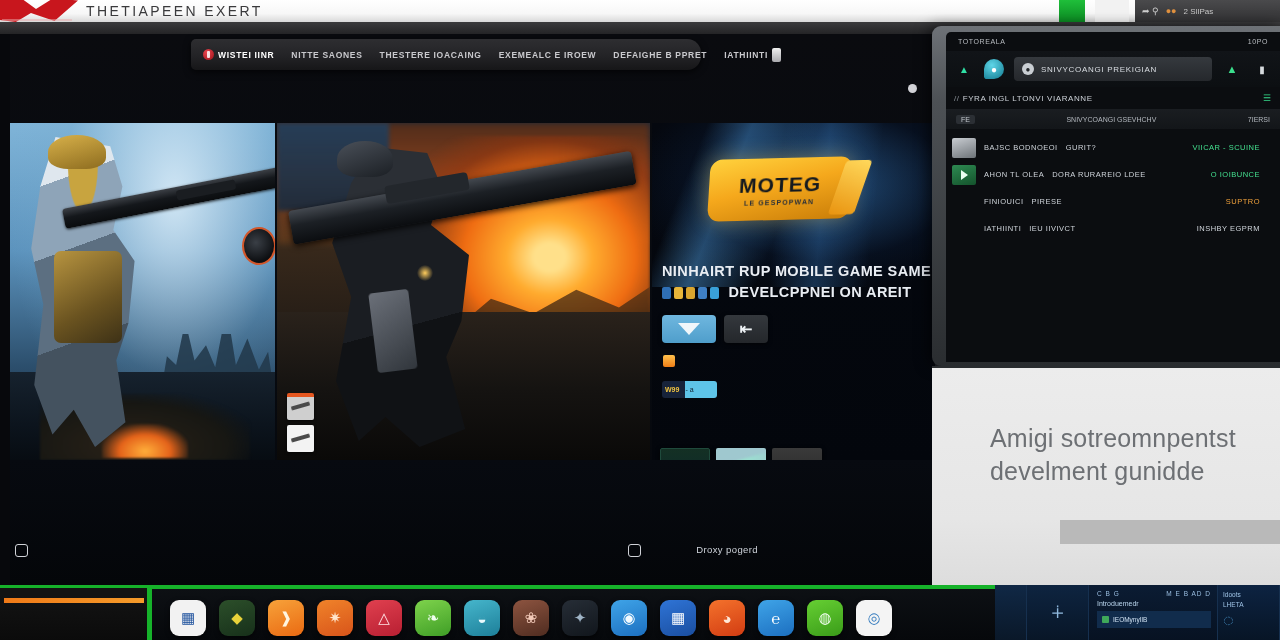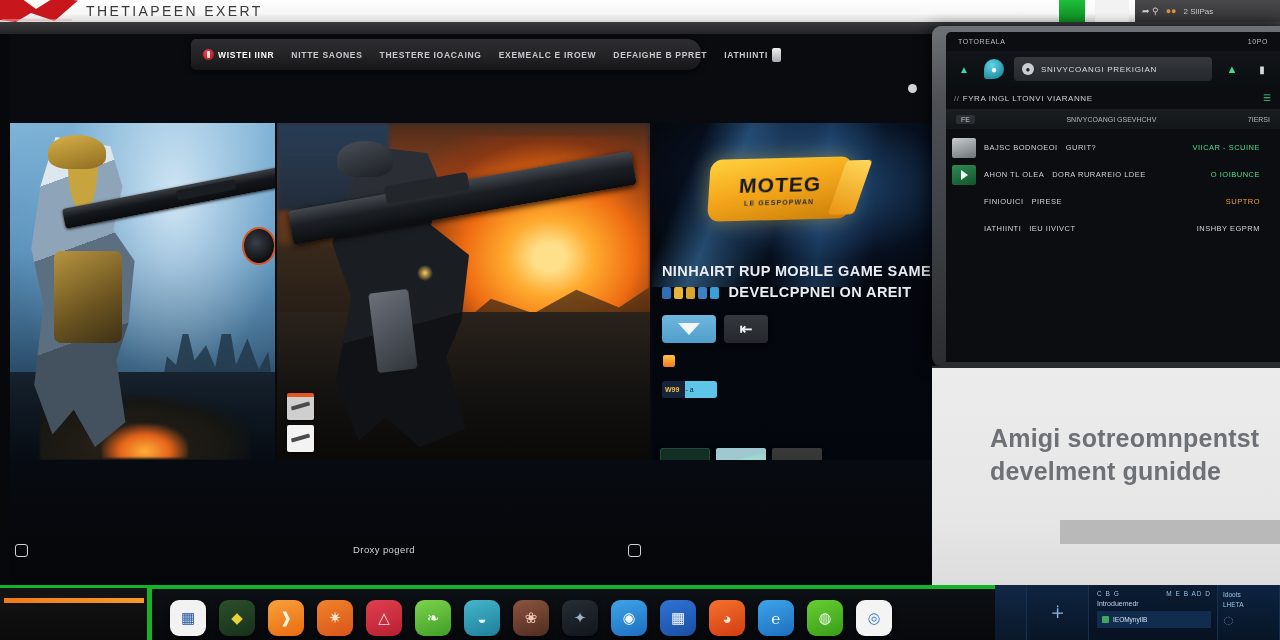--- a/index.html
+++ b/index.html
@@ -211,21 +211,21 @@
   .gcard .beam { position:absolute; left:-20%; top:16%; width:140%; height:26%;
     background:linear-gradient(100deg,transparent,rgba(150,255,210,.55),transparent);
     transform:rotate(-16deg); filter:blur(1px); }
 
   
   .appfooter { position:absolute; left:0; top:426px; width:932px; height:125px;
     background:linear-gradient(180deg,#070a10,#040609); }
   .footbtn { position:absolute; top:84px; width:13px; height:13px;
     border:1.6px solid #e6e9ee; border-radius:3px; opacity:.9; filter:blur(.3px); }
   .footbtn.l { left:5px; } .footbtn.r { left:618px; }
-  .foottext { position:absolute; left:0; top:510px; width:748px; text-align:center;
+  .foottext { position:absolute; left:0; top:510px; width:748px; text-align:right;
     font-size:9.5px; color:#cfd4db; letter-spacing:.4px; filter:blur(.6px); }
 
   
   .device { position:absolute; left:932px; top:26px; width:348px; height:340px;
     background:linear-gradient(180deg,#6e7277,#4d5155 22%,#2a2d30 100%);
     border-radius:9px 0 0 9px; padding:6px 0 0 14px; overflow:hidden;
     box-shadow:-4px 0 14px rgba(0,0,0,.55); }
   .devscreen { width:334px; height:330px; background:#0b0d10;
     border-radius:5px 0 0 0; position:relative; overflow:hidden; }
 
@@ -294,21 +294,21 @@
     color:#9fc2e4; filter:blur(.6px); }
   .devbanner .midrow { position:absolute; left:8px; top:17px; right:8px;
     display:flex; justify-content:space-between; font-size:7px;
     color:#cdd3d9; filter:blur(.6px); }
   .devbanner .midrow .amber { color:#f0a445; }
 
   
   .whitecard { position:absolute; left:932px; top:366px; width:348px; height:224px;
     background:linear-gradient(180deg,#ececec 0%,#e6e6e6 68%,#dcdcdc 100%);
     border-top:2px solid #2a2d30; padding:54px 0 0 58px; overflow:hidden; }
-  .wc-title { font-size:25px; line-height:1.32; color:#6d7074; font-weight:700;
+  .wc-title { font-size:25px; line-height:1.32; color:#6d7074; font-weight:400;
     letter-spacing:.2px; filter:blur(.3px); white-space:nowrap; }
   .wc-bar { position:absolute; left:128px; top:152px; width:250px; height:24px;
     background:#b9b9b9; }
 
   
   .dock { position:absolute; left:0; top:585px; width:995px; height:55px;
     background:linear-gradient(180deg,#0d1014,#06080b);
     border-top:4px solid #16b22a; display:flex; align-items:flex-end; }
   .dockcard { position:absolute; left:0; top:588px; width:152px; height:52px;
     background:linear-gradient(180deg,#131313 0 14%,#0b0b0b 100%);

